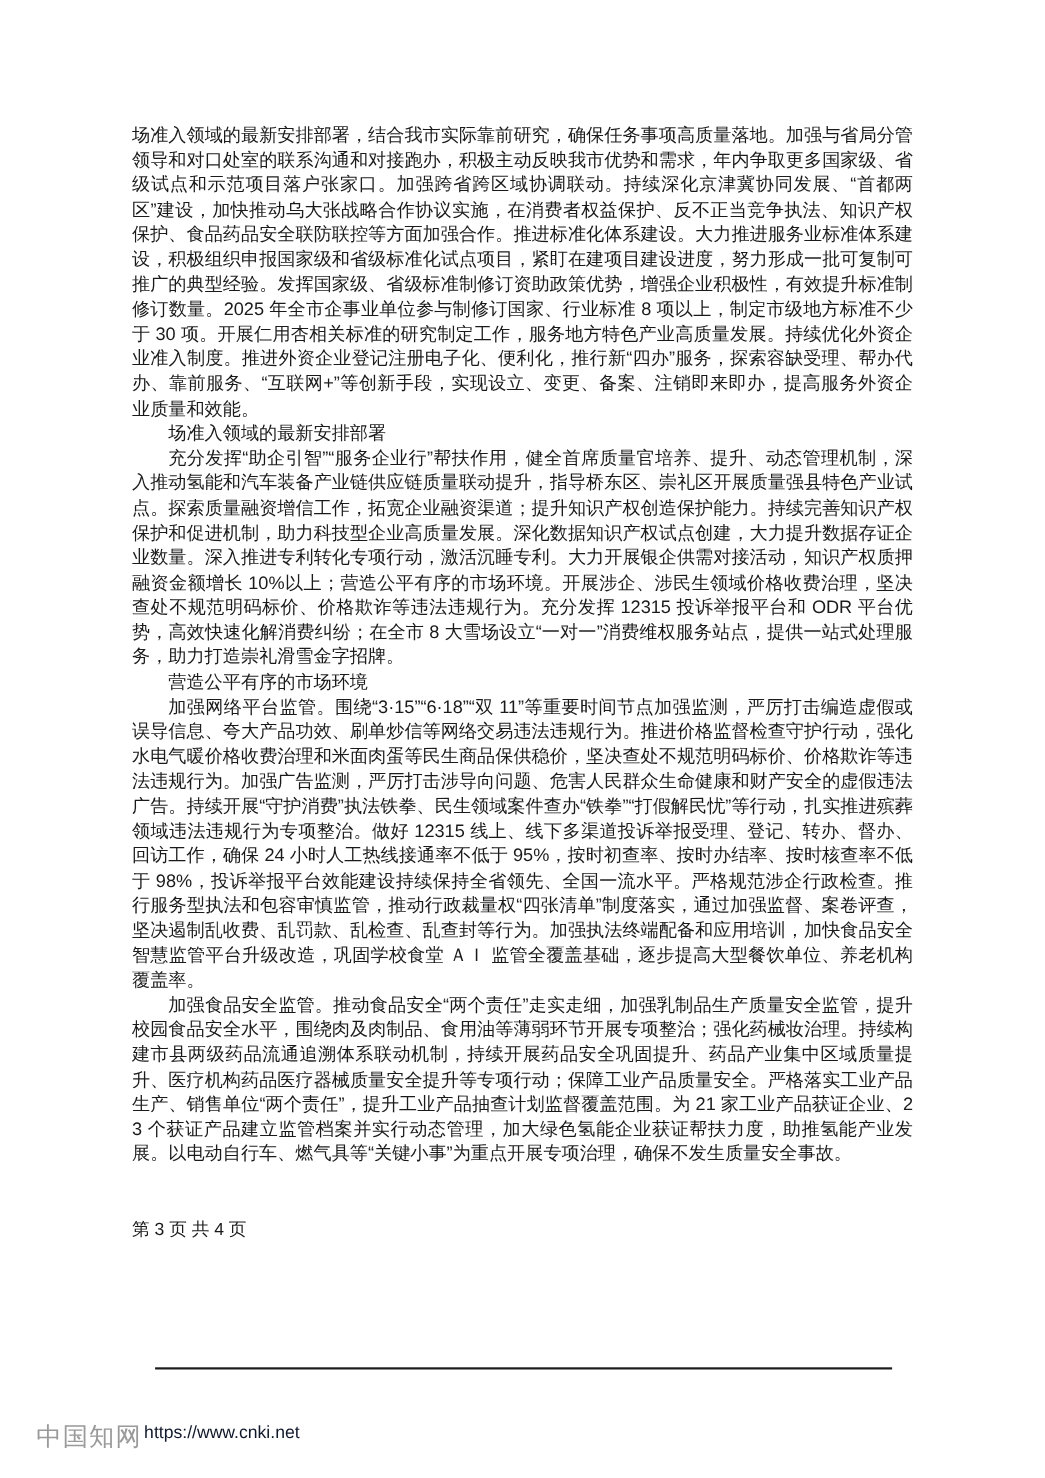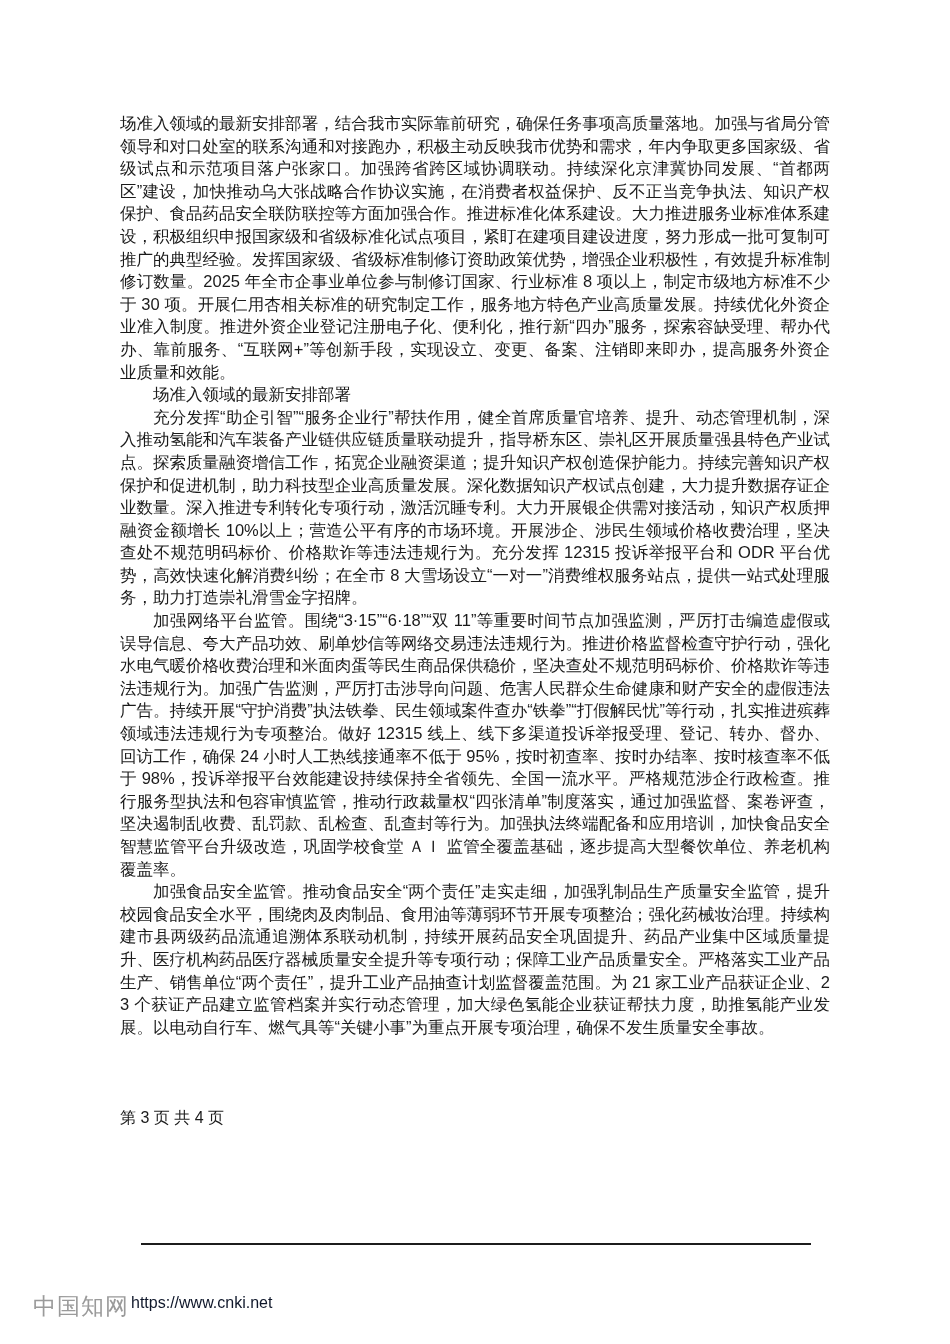--- a/index.html
+++ b/index.html
@@ -73,20 +73,21 @@
 </style>
 </head>
 <body>
 
 <div class="page">
 
   <div class="content">
     <p>场准入领域的最新安排部署，结合我市实际靠前研究，确保任务事项高质量落地。加强与省局分管领导和对口处室的联系沟通和对接跑办，积极主动反映我市优势和需求，年内争取更多国家级、省级试点和示范项目落户张家口。加强跨省跨区域协调联动。持续深化京津冀协同发展、“首都两区”建设，加快推动乌大张战略合作协议实施，在消费者权益保护、反不正当竞争执法、知识产权保护、食品药品安全联防联控等方面加强合作。推进标准化体系建设。大力推进服务业标准体系建设，积极组织申报国家级和省级标准化试点项目，紧盯在建项目建设进度，努力形成一批可复制可推广的典型经验。发挥国家级、省级标准制修订资助政策优势，增强企业积极性，有效提升标准制修订数量。2025 年全市企事业单位参与制修订国家、行业标准 8 项以上，制定市级地方标准不少于 30 项。开展仁用杏相关标准的研究制定工作，服务地方特色产业高质量发展。持续优化外资企业准入制度。推进外资企业登记注册电子化、便利化，推行新“四办”服务，探索容缺受理、帮办代办、靠前服务、“互联网+”等创新手段，实现设立、变更、备案、注销即来即办，提高服务外资企业质量和效能。</p>
     <p class="indent">场准入领域的最新安排部署</p>
     <p class="indent">充分发挥“助企引智”“服务企业行”帮扶作用，健全首席质量官培养、提升、动态管理机制，深入推动氢能和汽车装备产业链供应链质量联动提升，指导桥东区、崇礼区开展质量强县特色产业试点。探索质量融资增信工作，拓宽企业融资渠道；提升知识产权创造保护能力。持续完善知识产权保护和促进机制，助力科技型企业高质量发展。深化数据知识产权试点创建，大力提升数据存证企业数量。深入推进专利转化专项行动，激活沉睡专利。大力开展银企供需对接活动，知识产权质押融资金额增长 10%以上；营造公平有序的市场环境。开展涉企、涉民生领域价格收费治理，坚决查处不规范明码标价、价格欺诈等违法违规行为。充分发挥 12315 投诉举报平台和 ODR 平台优势，高效快速化解消费纠纷；在全市 8 大雪场设立“一对一”消费维权服务站点，提供一站式处理服务，助力打造崇礼滑雪金字招牌。</p>
+    <p class="indent">营造公平有序的市场环境</p>
     <p class="indent">加强网络平台监管。围绕“3·15”“6·18”“双 11”等重要时间节点加强监测，严厉打击编造虚假或误导信息、夸大产品功效、刷单炒信等网络交易违法违规行为。推进价格监督检查守护行动，强化水电气暖价格收费治理和米面肉蛋等民生商品保供稳价，坚决查处不规范明码标价、价格欺诈等违法违规行为。加强广告监测，严厉打击涉导向问题、危害人民群众生命健康和财产安全的虚假违法广告。持续开展“守护消费”执法铁拳、民生领域案件查办“铁拳”“打假解民忧”等行动，扎实推进殡葬领域违法违规行为专项整治。做好 12315 线上、线下多渠道投诉举报受理、登记、转办、督办、回访工作，确保 24 小时人工热线接通率不低于 95%，按时初查率、按时办结率、按时核查率不低于 98%，投诉举报平台效能建设持续保持全省领先、全国一流水平。严格规范涉企行政检查。推行服务型执法和包容审慎监管，推动行政裁量权“四张清单”制度落实，通过加强监督、案卷评查，坚决遏制乱收费、乱罚款、乱检查、乱查封等行为。加强执法终端配备和应用培训，加快食品安全智慧监管平台升级改造，巩固学校食堂 ＡＩ 监管全覆盖基础，逐步提高大型餐饮单位、养老机构覆盖率。</p>
     <p class="indent">加强食品安全监管。推动食品安全“两个责任”走实走细，加强乳制品生产质量安全监管，提升校园食品安全水平，围绕肉及肉制品、食用油等薄弱环节开展专项整治；强化药械妆治理。持续构建市县两级药品流通追溯体系联动机制，持续开展药品安全巩固提升、药品产业集中区域质量提升、医疗机构药品医疗器械质量安全提升等专项行动；保障工业产品质量安全。严格落实工业产品生产、销售单位“两个责任”，提升工业产品抽查计划监督覆盖范围。为 21 家工业产品获证企业、23 个获证产品建立监管档案并实行动态管理，加大绿色氢能企业获证帮扶力度，助推氢能产业发展。以电动自行车、燃气具等“关键小事”为重点开展专项治理，确保不发生质量安全事故。</p>
   </div>
 
   <div class="page-number">第 3 页 共 4 页</div>
 
   <div class="footer-divider"></div>
 
   <div class="cnki-brand">中国知网</div>
   <div class="cnki-url">https://www.cnki.net</div>

